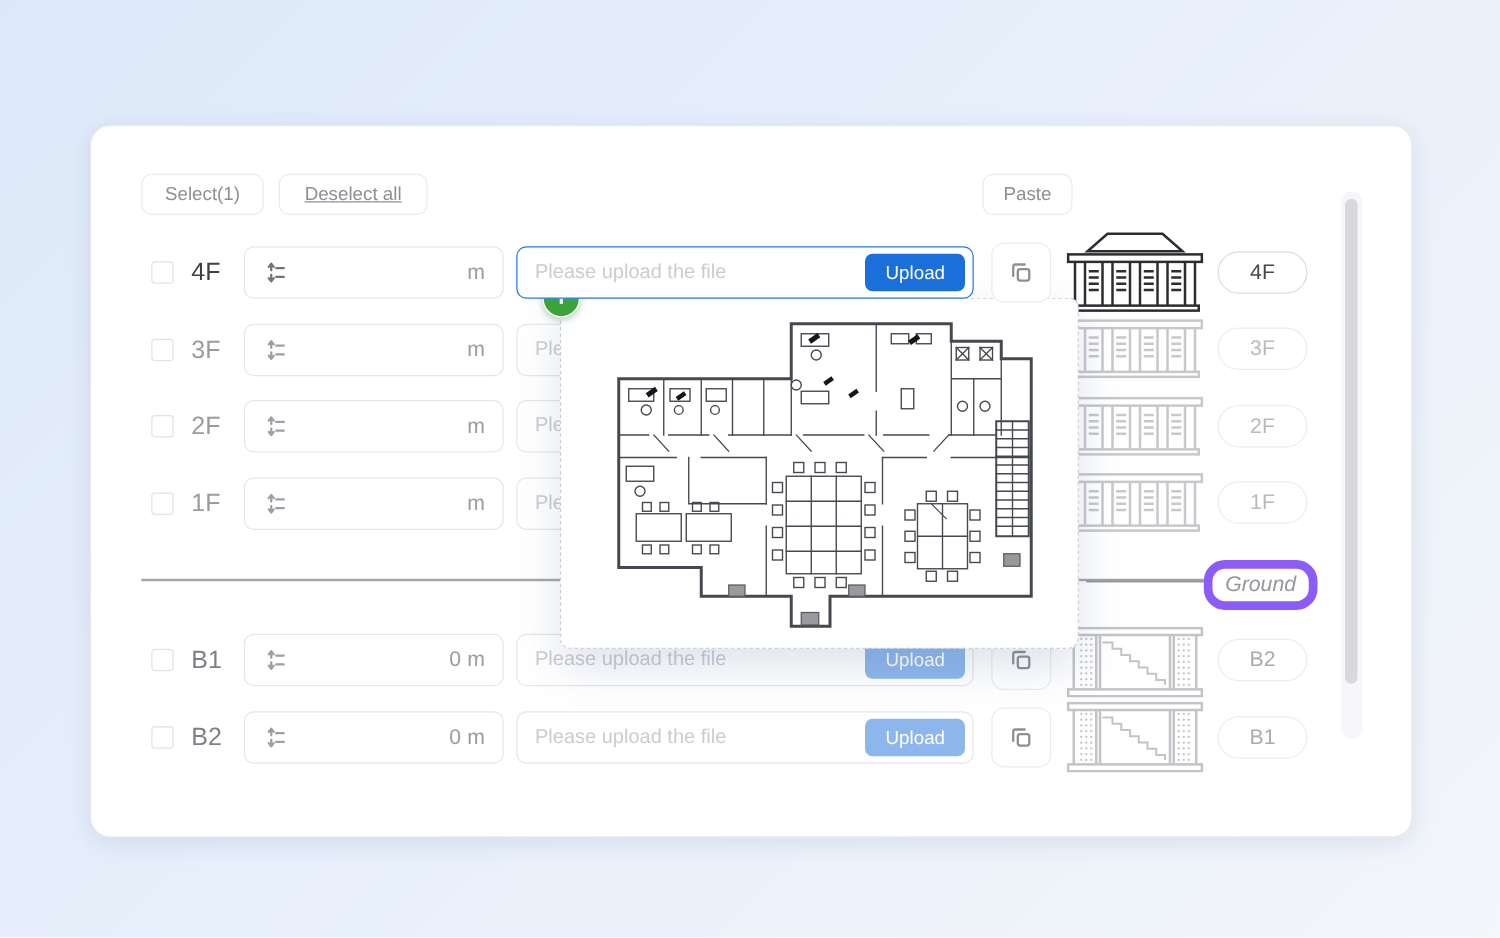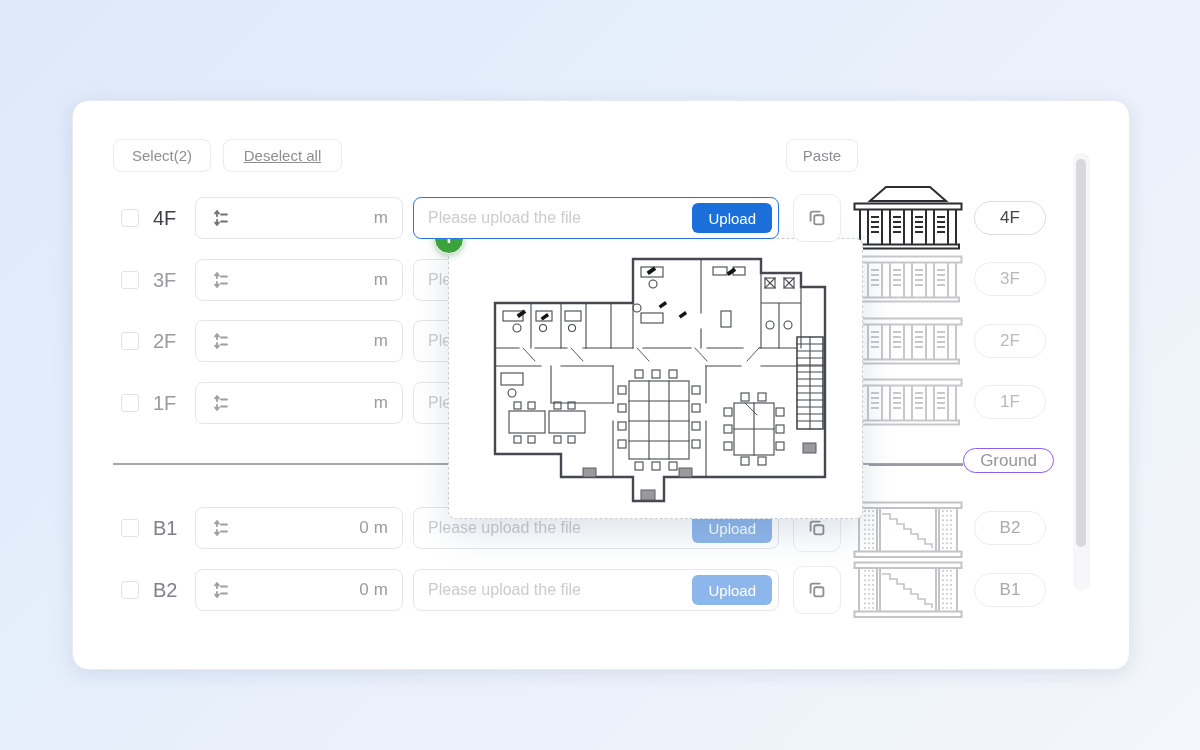--- a/index.html
+++ b/index.html
@@ -75,23 +75,23 @@
   
   .pill{
     position:absolute;left:901px;width:72px;height:34px;box-sizing:border-box;
     border:1px solid #ededf1;border-radius:17px;background:#fff;
     display:flex;align-items:center;justify-content:center;font-size:17px;color:#b9b9bf;cursor:pointer;
   }
   .pill.dark{color:#46464d;border-color:#dcdce2;}
   .pill.base{color:#a9a9af;}
   .p0{top:100px;}.p1{top:161px;}.p2{top:223px;}.p3{top:284px;}.p4{top:410px;}.p5{top:472px;}
   .pill-ground{
-    position:absolute;left:890px;top:347px;width:91px;height:25px;box-sizing:border-box;
-    border:1px solid #8b5cf6;border-radius:17px;background:#fff;
-    display:flex;align-items:center;justify-content:center;font-size:17px;color:#96969c;
+    position:absolute;left:890px;top:347px;width:91px;height:40px;box-sizing:border-box;
+    border:7px solid #8b5cf6;border-radius:17px;background:#fff;
+    display:flex;align-items:center;justify-content:center;font-size:17px;color:#96969c;font-style:italic;
   }
   
   .scroll-track{position:absolute;left:1000px;top:52px;width:17px;height:438px;background:#f7f7f9;border-radius:9px;}
   .scroll-thumb{position:absolute;left:3px;top:6px;width:10px;height:388px;background:#d8d8dd;border-radius:5px;cursor:pointer;}
   
   .popup{
     position:absolute;left:375px;top:137px;width:415px;height:281px;box-sizing:border-box;
     background:#fff;border:1.5px dashed #c9cdd5;border-radius:8px;
     box-shadow:0 14px 34px rgba(80,100,140,.18);z-index:40;
   }
@@ -120,21 +120,21 @@
       <rect x="1.5" y="50.5" width="107" height="5.5"></rect>
       <path d="M6 7V50M104 7V50M24 7V50M27 7V50M83 7V50M86 7V50"></path>
       <path stroke-width="1.8" stroke-linecap="round" stroke-dasharray="0.1 4.5" d="M12 10V48M16 10V48M20 10V48M90 10V48M94 10V48M98 10V48"></path>
       <path stroke-width="1.6" d="M29 13H37V18H44V23H51V28H58V33H65V38H72V43H79V47"></path>
     </g>
   </defs>
 </svg>
 
 <div class="card">
 
-  <div class="tbtn btn-select">Select(2)</div>
+  <div class="tbtn btn-select">Select(1)</div>
   <div class="tbtn btn-deselect">Deselect all</div>
   <div class="tbtn btn-paste">Paste</div>
 
   <div class="divider"></div>
   <div class="ground-line"></div>
 
   <div class="floor-row r0 row-top">
     <div class="checkbox"></div>
     <div class="flabel dark">4F</div>
     <div class="hfield dark">

